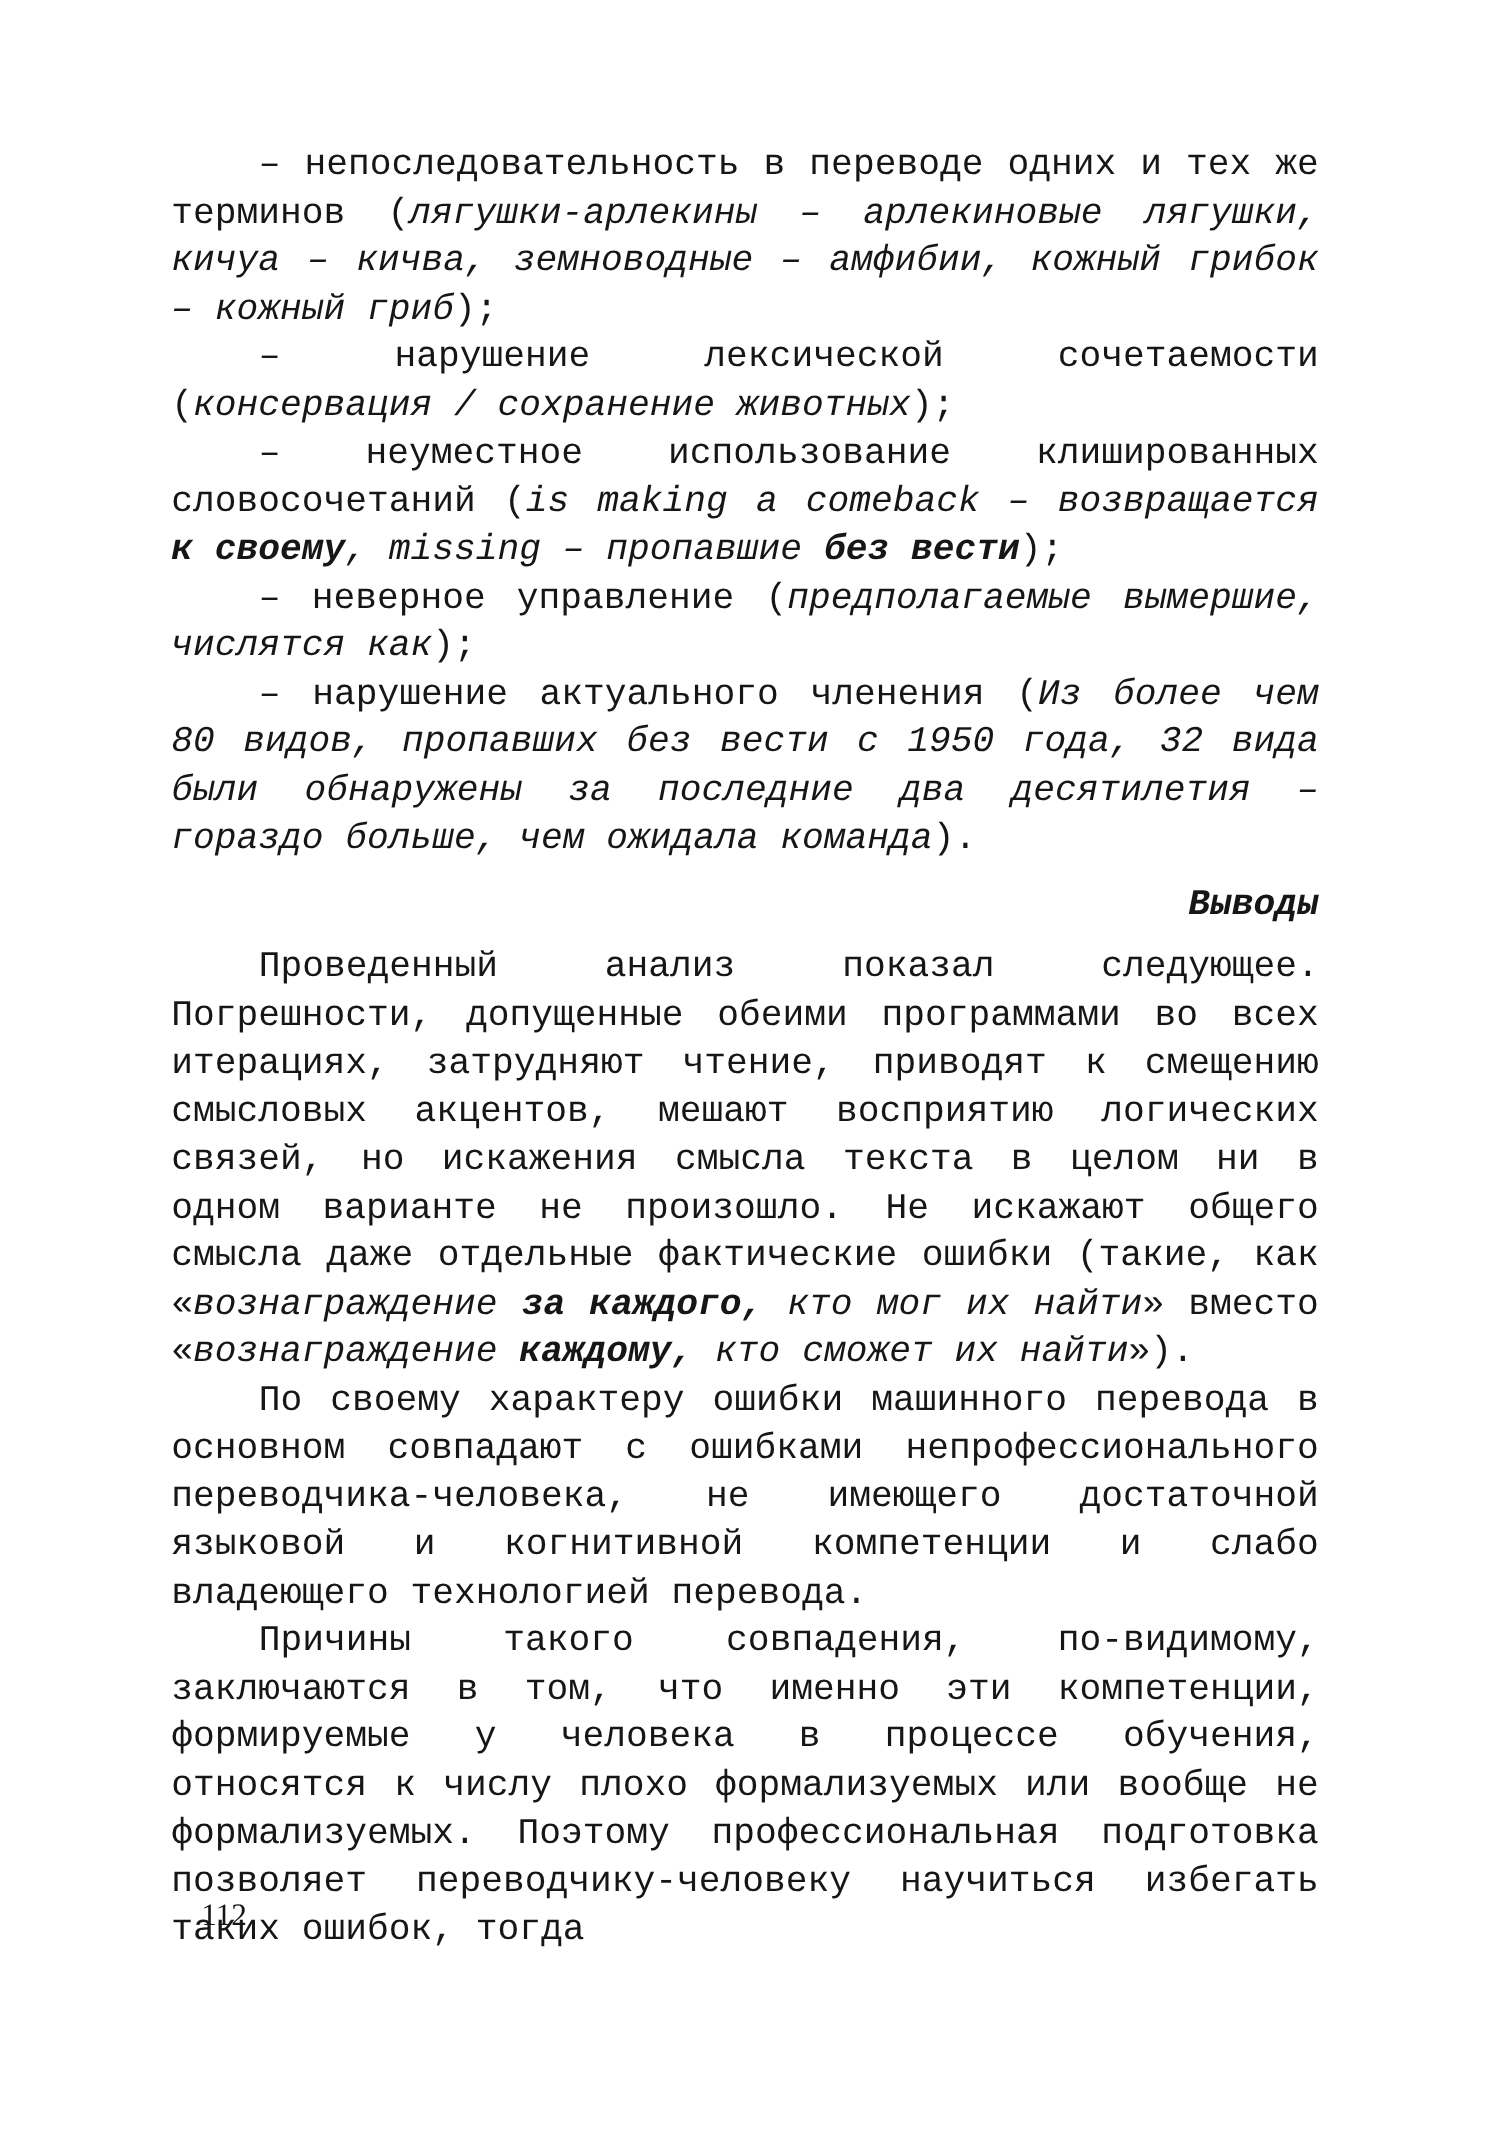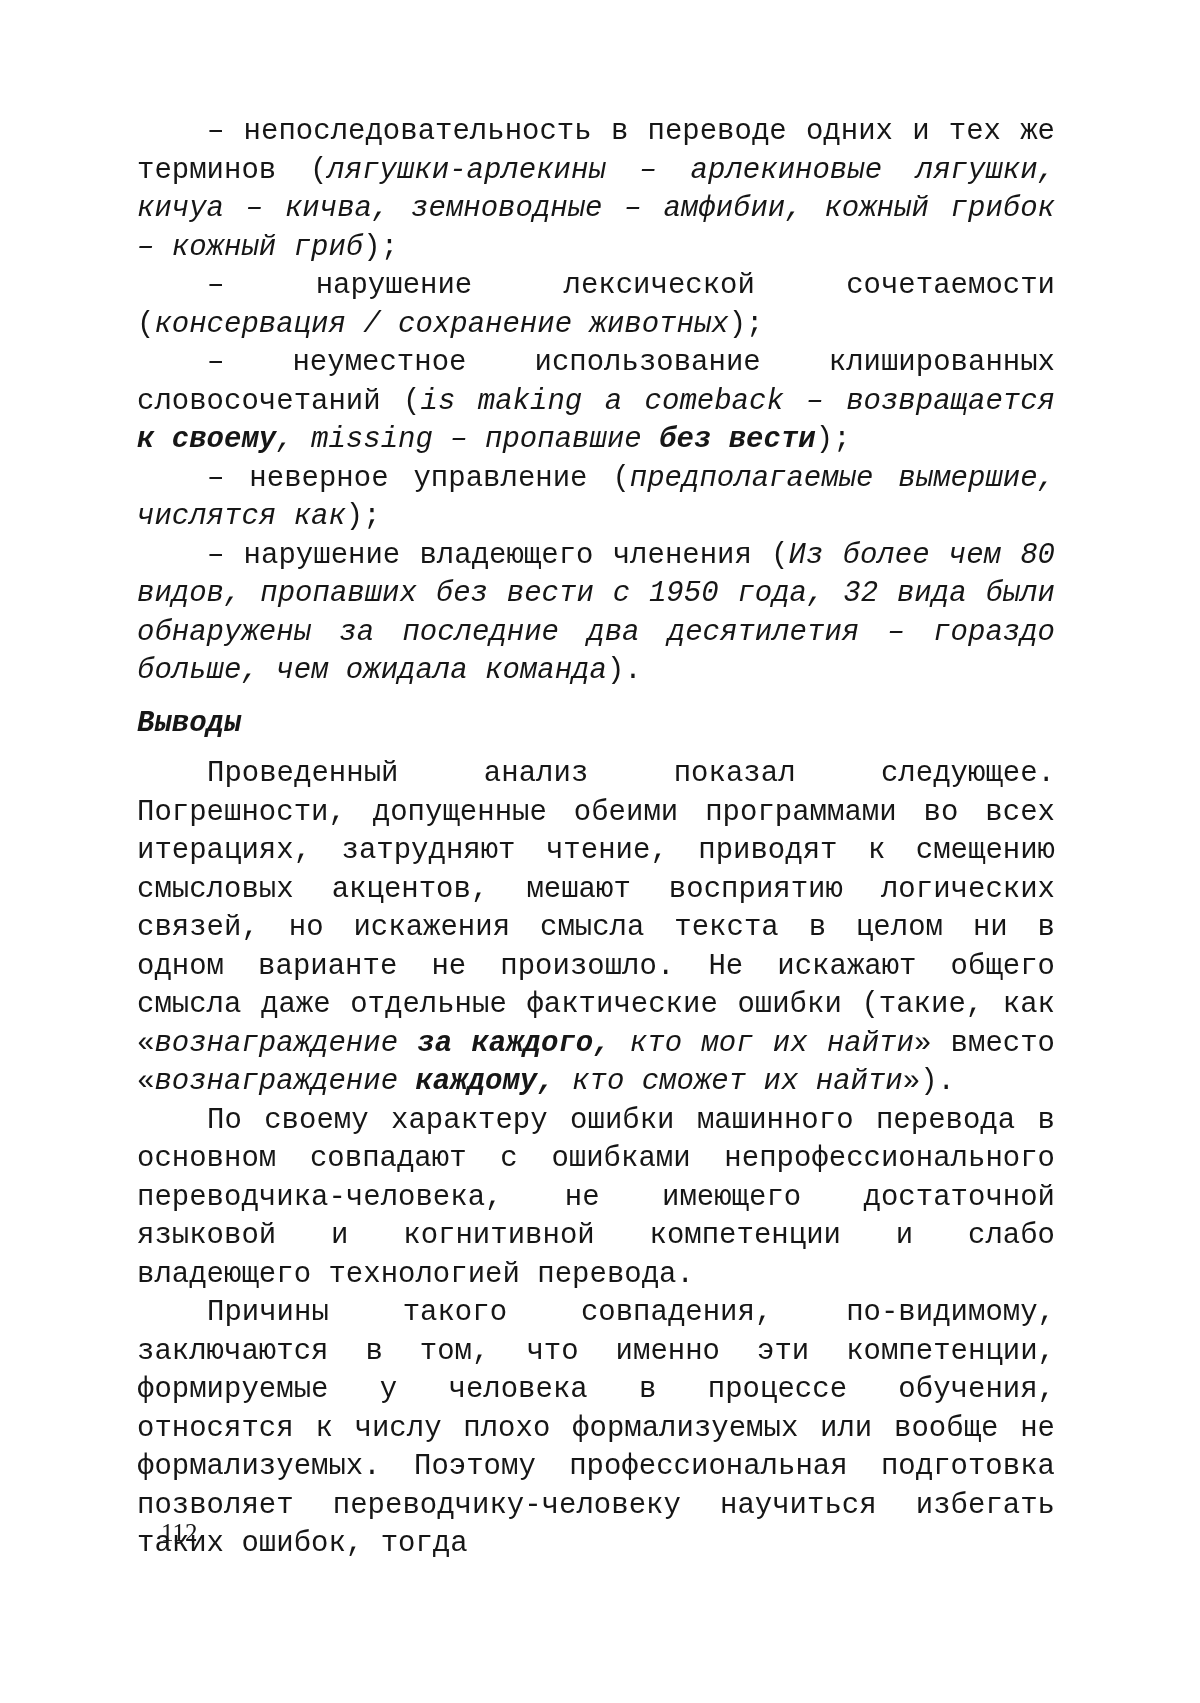--- a/index.html
+++ b/index.html
@@ -31,21 +31,21 @@
     text-indent: 70px;
     hyphens: auto;
     font-family: Liberation Mono, monospace;
     -webkit-hyphens: auto;
   }
   .heading {
     margin: 14px 0 12px 0;
     padding: 0;
     font-size: 29px;
     line-height: 38.5px;
-    text-align: left;
+    text-align: right;
     text-indent: 0;
     font-weight: bold;
     font-style: italic;
   }
   .rn { font-style: normal; font-weight: normal; }
   .ri { font-style: italic; font-weight: normal; }
   .rb { font-style: italic; font-weight: bold; }
   .pageno {
     position: absolute;
     left: 161px;
@@ -63,21 +63,21 @@
     <p class="para"><span class="rn">– непоследовательность в переводе одних и тех же терминов (</span><span class="ri">лягушки-арлекины – арлекиновые лягушки, кичуа – кичва, земноводные – амфибии, кожный грибок – кожный гриб</span><span class="rn">);</span></p>
 
 
     <p class="para"><span class="rn">– нарушение лексической сочетаемости (</span><span class="ri">консервация / сохранение животных</span><span class="rn">);</span></p>
 
     <p class="para"><span class="rn">– неуместное использование клишированных словосочетаний (</span><span class="ri">is making a comeback – возвращается </span><span class="rb">к своему</span><span class="ri">, missing – пропавшие </span><span class="rb">без вести</span><span class="rn">);</span></p>
 
 
     <p class="para"><span class="rn">– неверное управление (</span><span class="ri">предполагаемые вымершие, числятся как</span><span class="rn">);</span></p>
 
-    <p class="para"><span class="rn">– нарушение владеющего членения (</span><span class="ri">Из более чем 80 видов, пропавших без вести с 1950 года, 32 вида были обнаружены за последние два десятилетия – гораздо больше, чем ожидала команда</span><span class="rn">).</span></p>
+    <p class="para"><span class="rn">– нарушение актуального членения (</span><span class="ri">Из более чем 80 видов, пропавших без вести с 1950 года, 32 вида были обнаружены за последние два десятилетия – гораздо больше, чем ожидала команда</span><span class="rn">).</span></p>
 
     <p class="para heading">Выводы</p>
 
     <p class="para"><span class="rn">Проведенный анализ показал следующее. Погрешности, допущенные обеими программами во всех итерациях, затрудняют чтение, приводят к смещению смысловых акцентов, мешают восприятию логических связей, но искажения смысла текста в целом ни в одном варианте не произошло. Не искажают общего смысла даже отдельные фактические ошибки (такие, как «</span><span class="ri">вознаграждение </span><span class="rb">за каждого,</span><span class="ri"> кто мог их найти</span><span class="rn">» вместо «</span><span class="ri">вознаграждение </span><span class="rb">каждому,</span><span class="ri"> кто сможет их найти</span><span class="rn">»).</span></p>
 
     <p class="para"><span class="rn">По своему характеру ошибки машинного перевода в основном совпадают с ошибками непрофессионального переводчика-человека, не имеющего достаточной языковой и когнитивной компетенции и слабо владеющего технологией перевода.</span></p>
 
     <p class="para"><span class="rn">Причины такого совпадения, по-видимому, заключаются в том, что именно эти компетенции, формируемые у человека в процессе обучения, относятся к числу плохо формализуемых или вообще не формализуемых. Поэтому профессиональная подготовка позволяет переводчику-человеку научиться избегать таких ошибок, тогда</span></p>
 
   </div>

